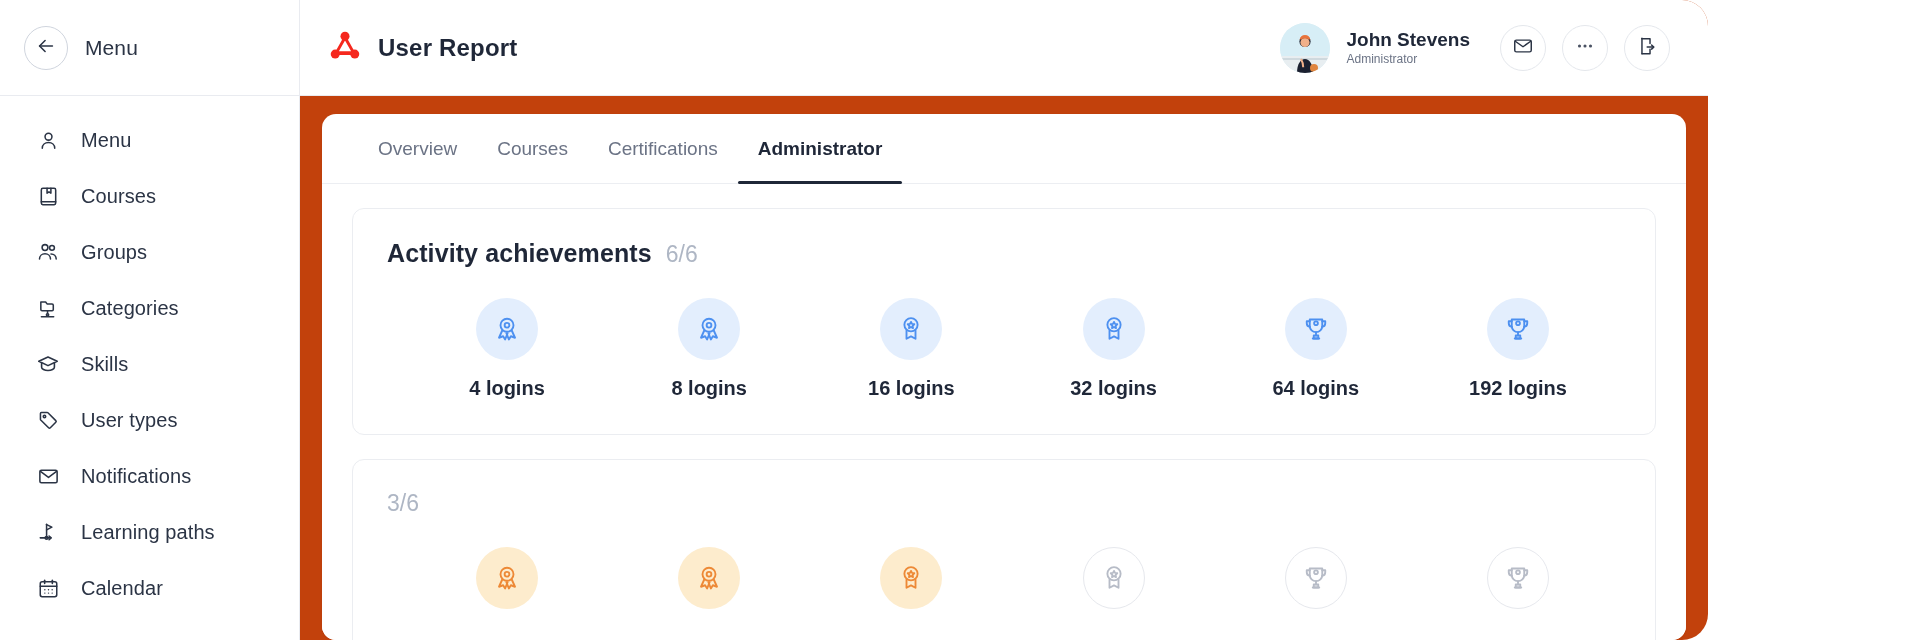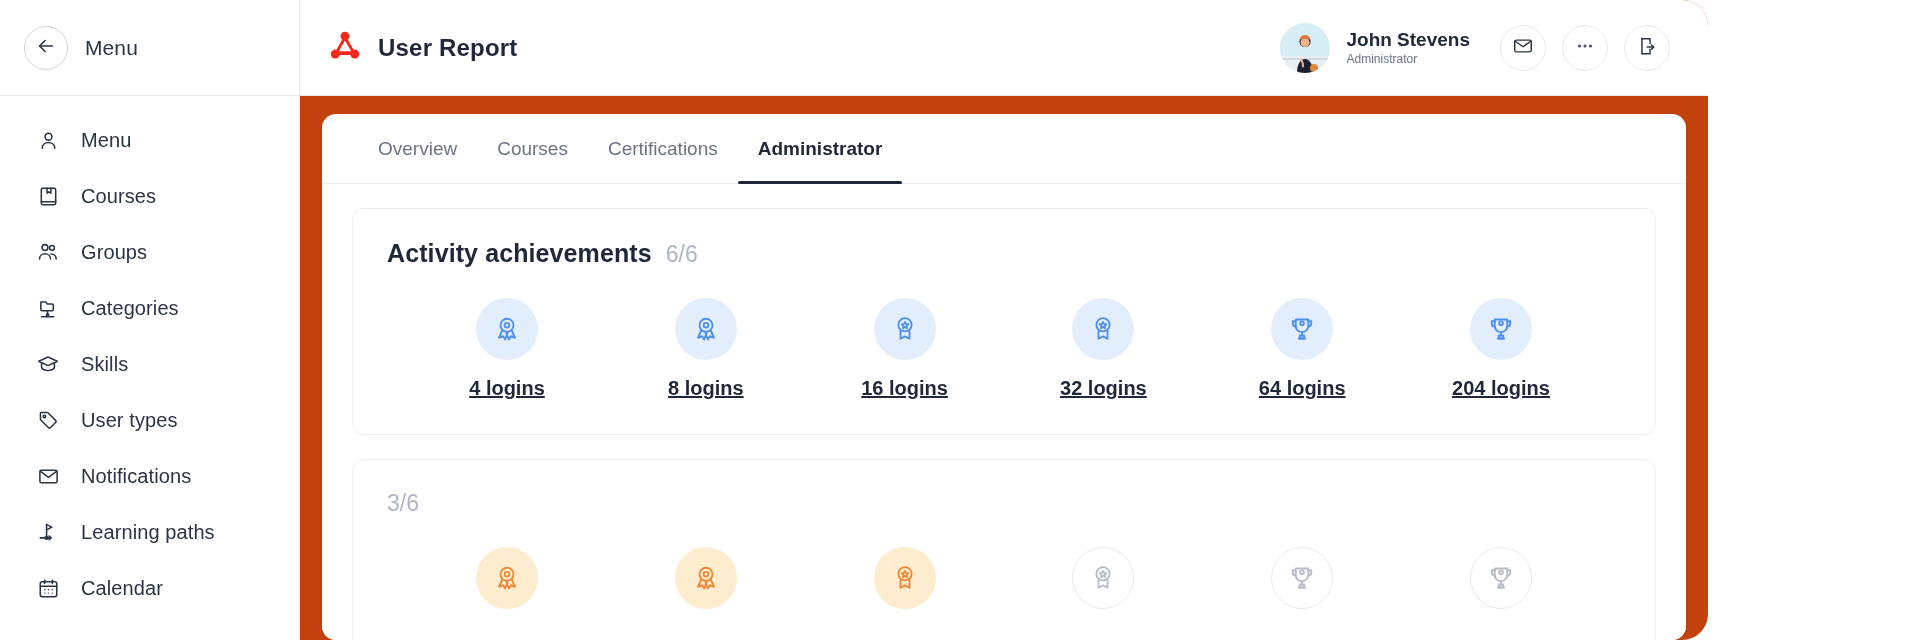--- a/index.html
+++ b/index.html
@@ -200,21 +200,21 @@
     padding: 24px 30px 0 30px;
     background: #ffffff;
     overflow: hidden;
     display: flex;
     flex-direction: column;
     gap: 24px;
   }
   .card {
     border: 1px solid #ebedf1;
     border-radius: 12px;
-    padding: 30px 34px 34px 34px;
+    padding: 30px 17px 34px 34px;
     background: #fff;
     flex: none;
   }
   .card-head {
     display: flex;
     align-items: baseline;
     gap: 14px;
     margin-bottom: 30px;
   }
   .card-title {
@@ -248,21 +248,20 @@
   .badge-circle.amber { background: #fdeccd; }
   .badge-circle.locked {
     background: #ffffff;
     border: 1.5px solid #e6e8ed;
   }
   .badge-label {
     font-size: 20px;
     font-weight: bold;
     color: #1f2738;
     white-space: nowrap;
-    text-decoration: underline;
   }
 </style>
 </head>
 <body>
 
 <div class="app">
 
   <aside class="sidebar">
     <div class="sidebar-header">
       <div class="back-btn">
@@ -543,21 +542,21 @@
                   <svg width="30" height="30" viewBox="0 0 24 24" fill="none" stroke="#4d90f0" stroke-width="1.5" stroke-linecap="round" stroke-linejoin="round">
                     <path d="M7 4.4h10v5.1a5 5 0 0 1-10 0z"></path>
                     <path d="M7 5.8H4.6v1.6c0 1.6 1.1 2.7 2.5 2.9"></path>
                     <path d="M17 5.8h2.4v1.6c0 1.6-1.1 2.7-2.5 2.9"></path>
                     <circle cx="12" cy="7.4" r="1.5"></circle>
                     <path d="M12 14.6v2.6"></path>
                       <path d="M9.4 19.6h5.2"></path>
                     <path d="M10.2 17.2h3.6v2.4h-3.6z"></path>
                   </svg>
                 </span>
-                <span class="badge-label">204 logins</span>
+                <span class="badge-label">192 logins</span>
               </div>
 
             </div>
           </div>
 
           <div class="card">
             <div class="card-head">
               <span class="card-count">3/6</span>
             </div>
             <div class="badges">

